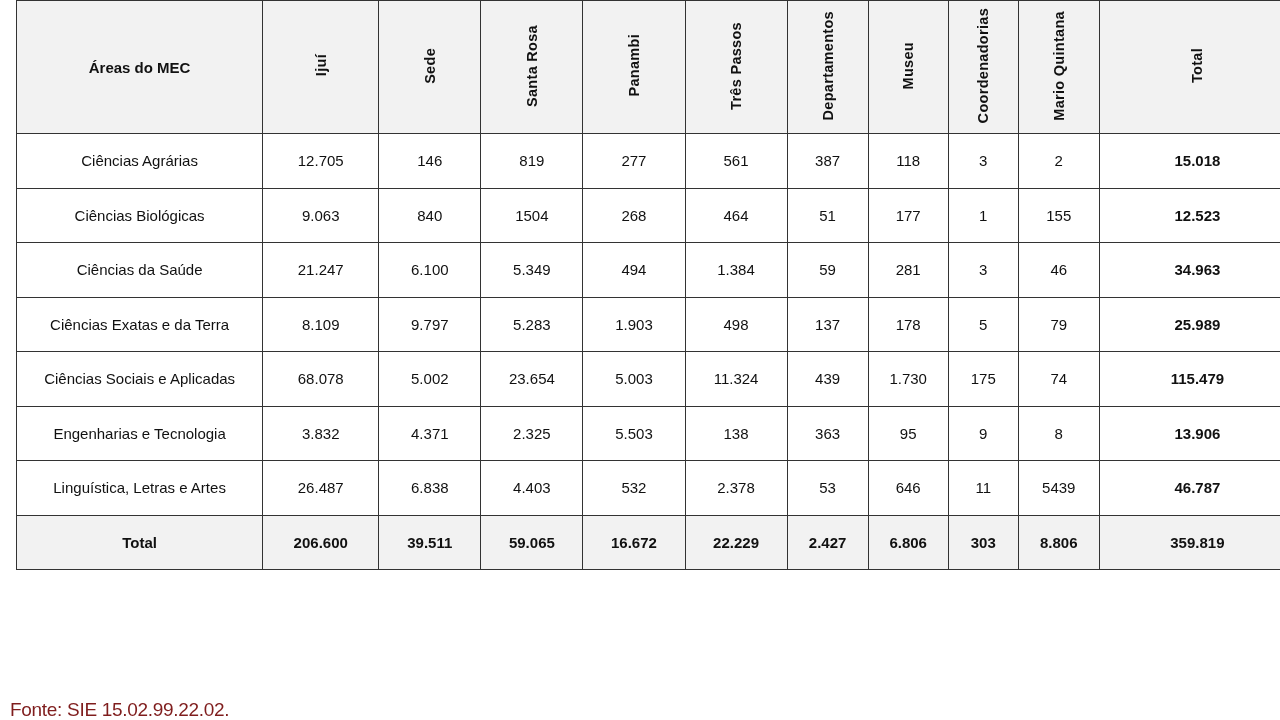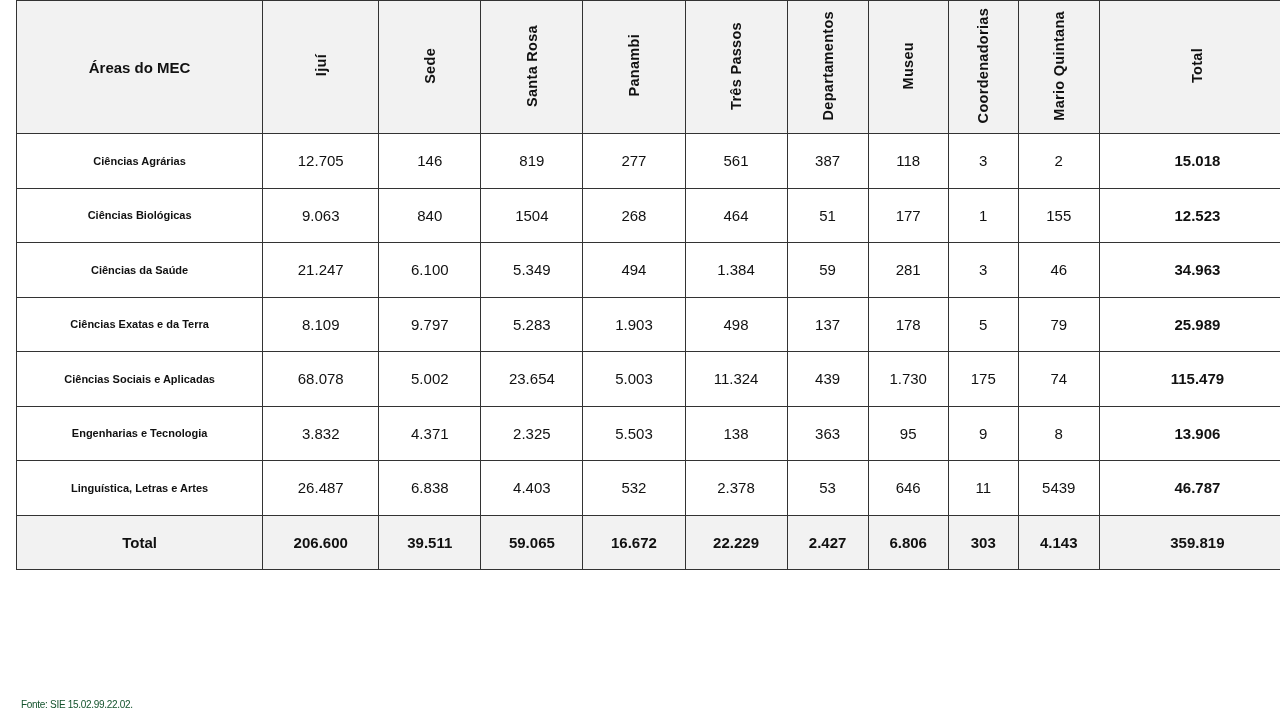--- a/index.html
+++ b/index.html
@@ -2,25 +2,25 @@
 <html><head>
 <meta charset="utf-8">
 <style>
   html, body { margin: 0; padding: 0; background: #ffffff; }
   body { width: 1280px; height: 720px; position: relative; overflow: hidden;
          font-family: "Liberation Sans", "DejaVu Sans", sans-serif; color: #111; }
   table.grid { position: absolute; left: 16px; top: 0; border-collapse: collapse; table-layout: fixed; width: 1280px; }
   table.grid td, table.grid th { border: 1.5px solid #333; text-align: center; vertical-align: middle; padding: 0; font-size: 15px; }
   table.grid thead th { background: #f2f2f2; height: 132px; font-weight: bold; }
   table.grid tbody td { height: 53.5px; font-weight: normal; }
-  table.grid tbody td.area { font-weight: bold; font-size: 11px; }
+  table.grid tbody td.area { font-weight: normal; font-size: 15px; }
   table.grid tbody td.total-col { font-weight: bold; }
   table.grid tfoot td { background: #f2f2f2; height: 53.5px; font-weight: bold; }
   .vert { display: inline-block; writing-mode: vertical-rl; transform: rotate(180deg); white-space: nowrap; font-size: 14.5px; letter-spacing: 0.3px; }
-  .source { position: absolute; left: 10px; top: 699px; font-size: 10px; color: #14532d; letter-spacing: -0.3px; margin-left: 11px; }
+  .source { position: absolute; left: 10px; top: 699px; font-size: 19px; color: #7f1d1d; letter-spacing: -0.3px; }
 </style>
 </head>
 <body>
 
 <table class="grid">
   <colgroup>
     <col style="width:246px">
       <col style="width:116px">
       <col style="width:102px">
       <col style="width:102px">
@@ -144,19 +144,19 @@
     <tr>
       <td>Total</td>
       <td>206.600</td>
       <td>39.511</td>
       <td>59.065</td>
       <td>16.672</td>
       <td>22.229</td>
       <td>2.427</td>
       <td>6.806</td>
       <td>303</td>
-      <td>4.143</td>
+      <td>8.806</td>
       <td>359.819</td>
     </tr>
   </tfoot>
 </table>
 
 <div class="source">Fonte:  SIE 15.02.99.22.02.</div>
 
 </body></html>

